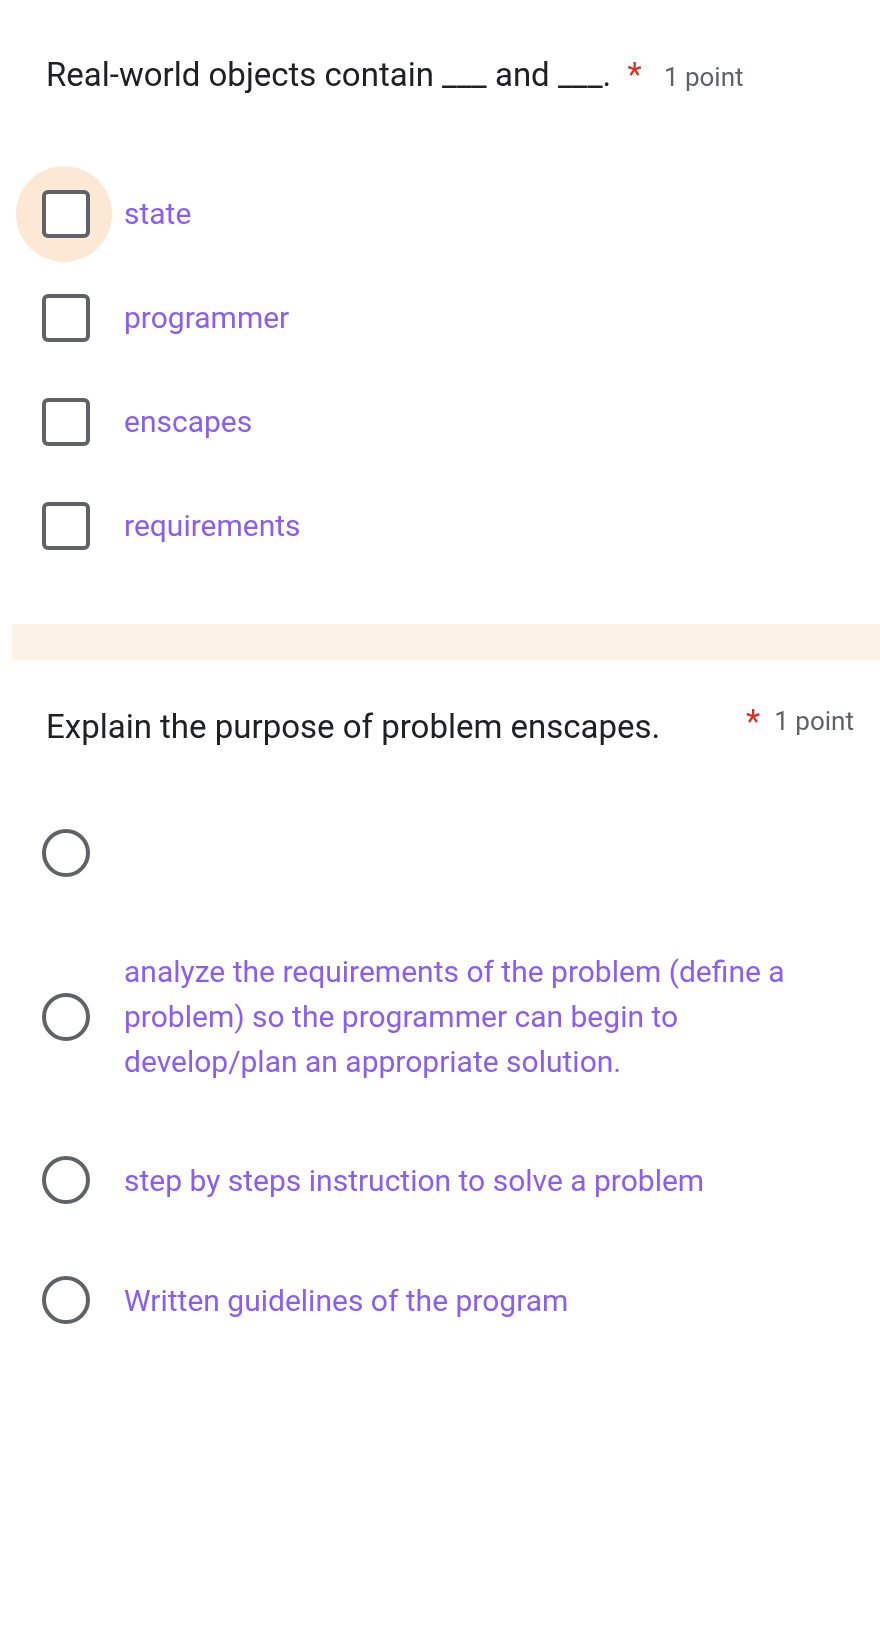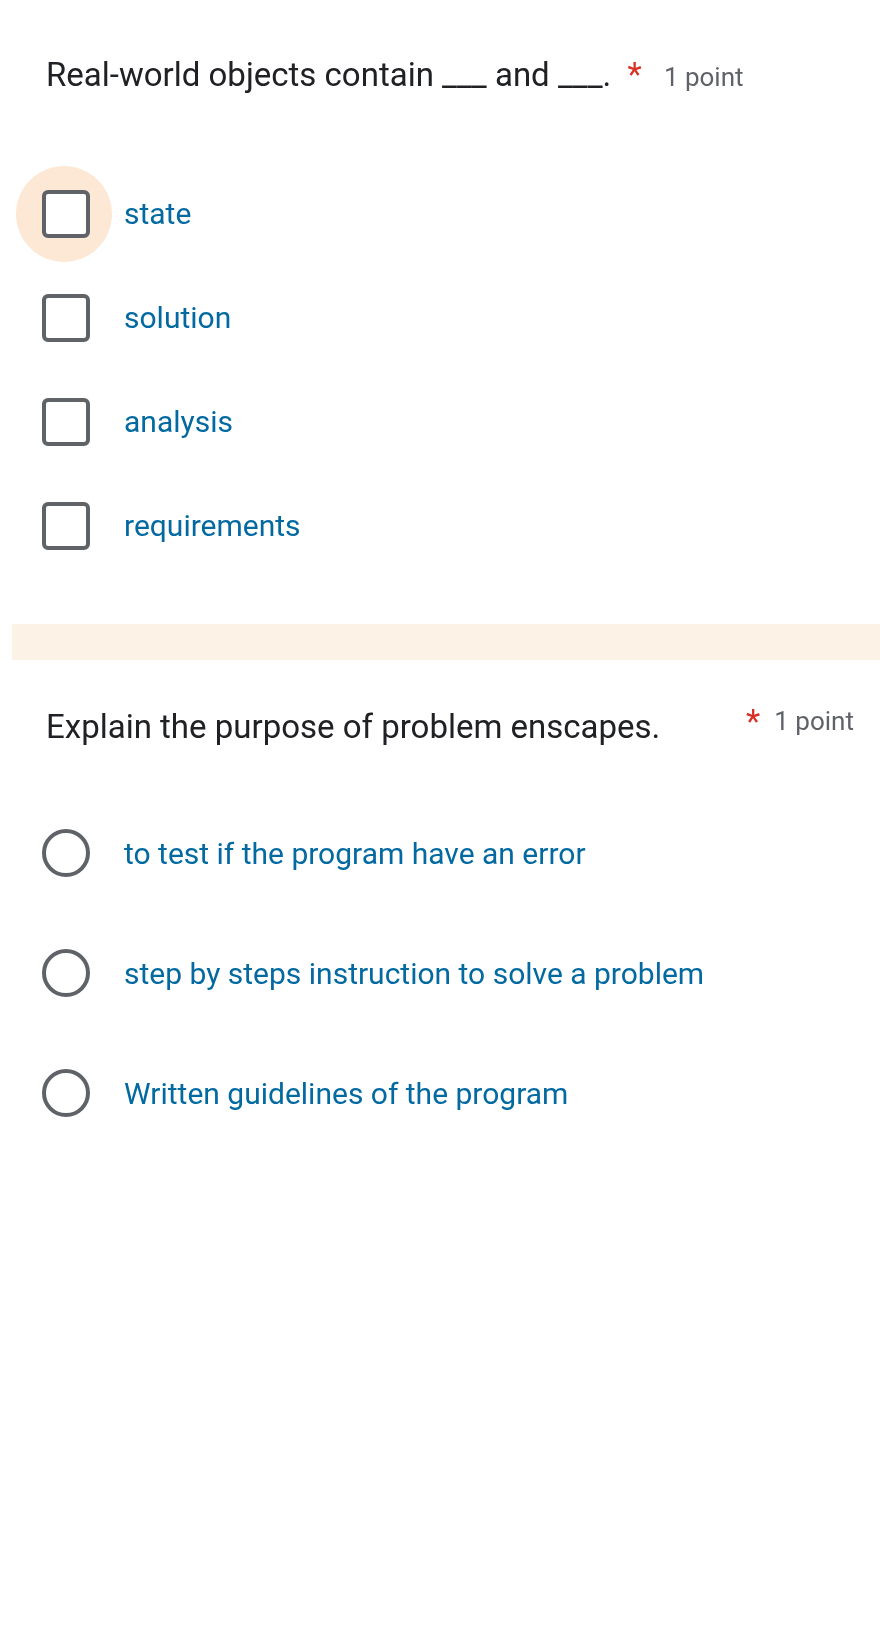--- a/index.html
+++ b/index.html
@@ -71,21 +71,21 @@
     width: 48px;
     height: 48px;
     border: 4px solid #5f6368;
     border-radius: 50%;
     margin-right: 30px;
     flex-shrink: 0;
     background: #fff;
   }
   .option-label {
     font-size: 30px;
-    color: #0369a1;
+    color: #8b5cf6;
     line-height: 1.5;
     position: relative;
     z-index: 1;
   }
   .divider {
     height: 36px;
     background: #fdf2e6;
     width: 100%;
   }
   .q2 .question-header {
@@ -107,46 +107,49 @@
       <span class="points">1 point</span>
     </div>
   </div>
 
   <div class="option-row focused">
     <div class="checkbox"></div>
     <div class="option-label">state</div>
   </div>
   <div class="option-row">
     <div class="checkbox"></div>
-    <div class="option-label">solution</div>
+    <div class="option-label">programmer</div>
   </div>
   <div class="option-row">
     <div class="checkbox"></div>
-    <div class="option-label">analysis</div>
+    <div class="option-label">enscapes</div>
   </div>
   <div class="option-row">
     <div class="checkbox"></div>
     <div class="option-label">requirements</div>
   </div>
 </div>
 
 <div class="divider"></div>
 
 <div class="question-card q2">
   <div class="question-header">
     <div class="question-title">
       <span>Explain the purpose of problem enscapes.</span>
     </div>
     <span class="required-star">*</span>
     <span class="points">1 point</span>
   </div>
 
   <div class="option-row">
     <div class="radio"></div>
-    <div class="option-label">to test if the program have an error</div>
+  </div>
+  <div class="option-row">
+    <div class="radio"></div>
+    <div class="option-label">analyze the requirements of the problem (define a problem) so the programmer can begin to develop/plan an appropriate solution.</div>
   </div>
   <div class="option-row">
     <div class="radio"></div>
     <div class="option-label">step by steps instruction to solve a problem</div>
   </div>
   <div class="option-row">
     <div class="radio"></div>
     <div class="option-label">Written guidelines of the program</div>
   </div>
 </div>

